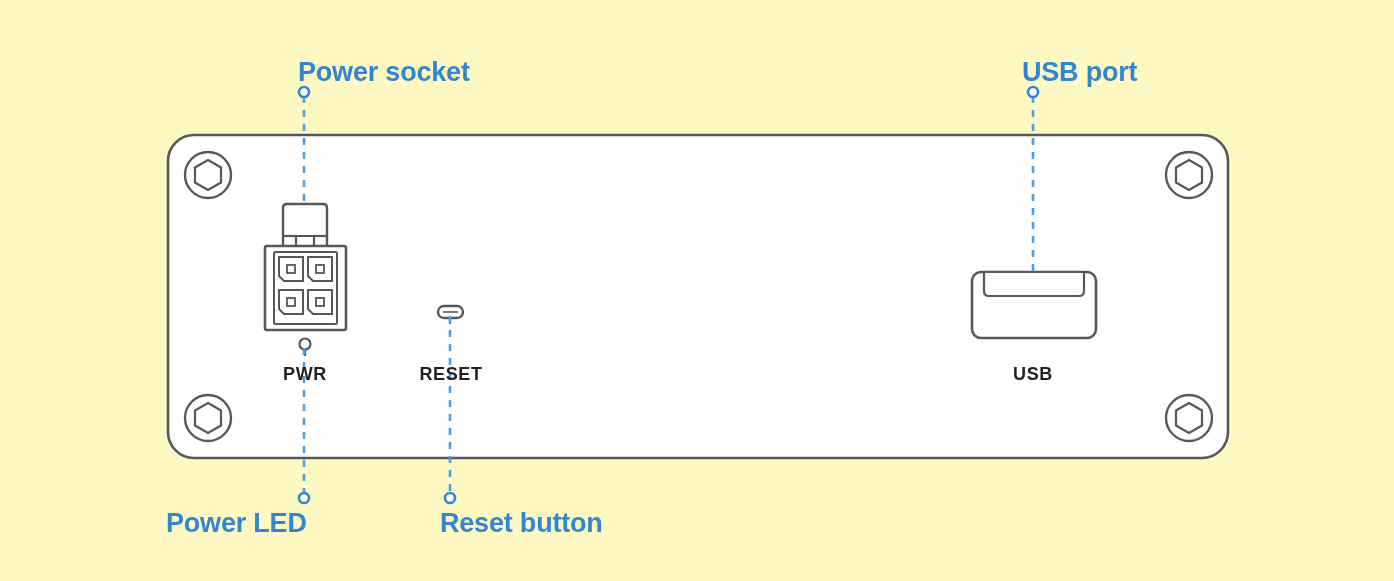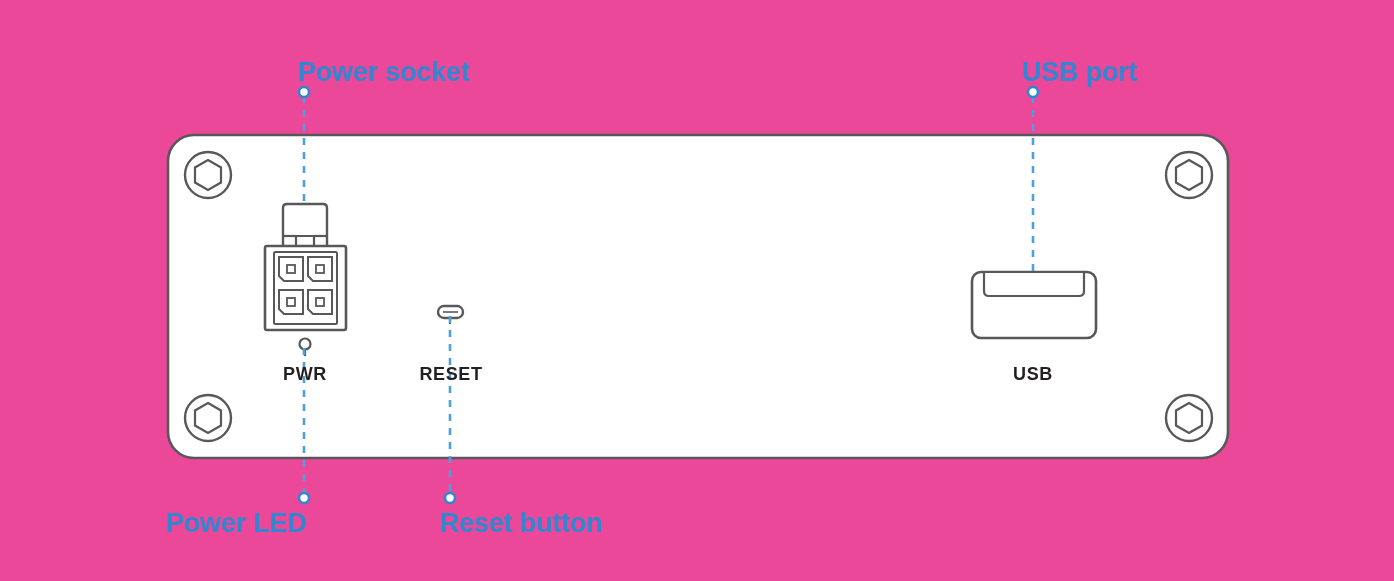--- a/index.html
+++ b/index.html
@@ -11,21 +11,21 @@
   body {
     font-family: "Liberation Sans", sans-serif;
     width: 1394px;
     height: 581px;
     overflow: hidden;
   }
   #diagram-root {
     position: relative;
     width: 1394px;
     height: 581px;
-    background: #ec4899;
+    background: #fef9c3;
   }
   svg.diagram-canvas {
     position: absolute;
     top: 0;
     left: 0;
     width: 1394px;
     height: 581px;
     display: block;
   }
   .callout-text {

